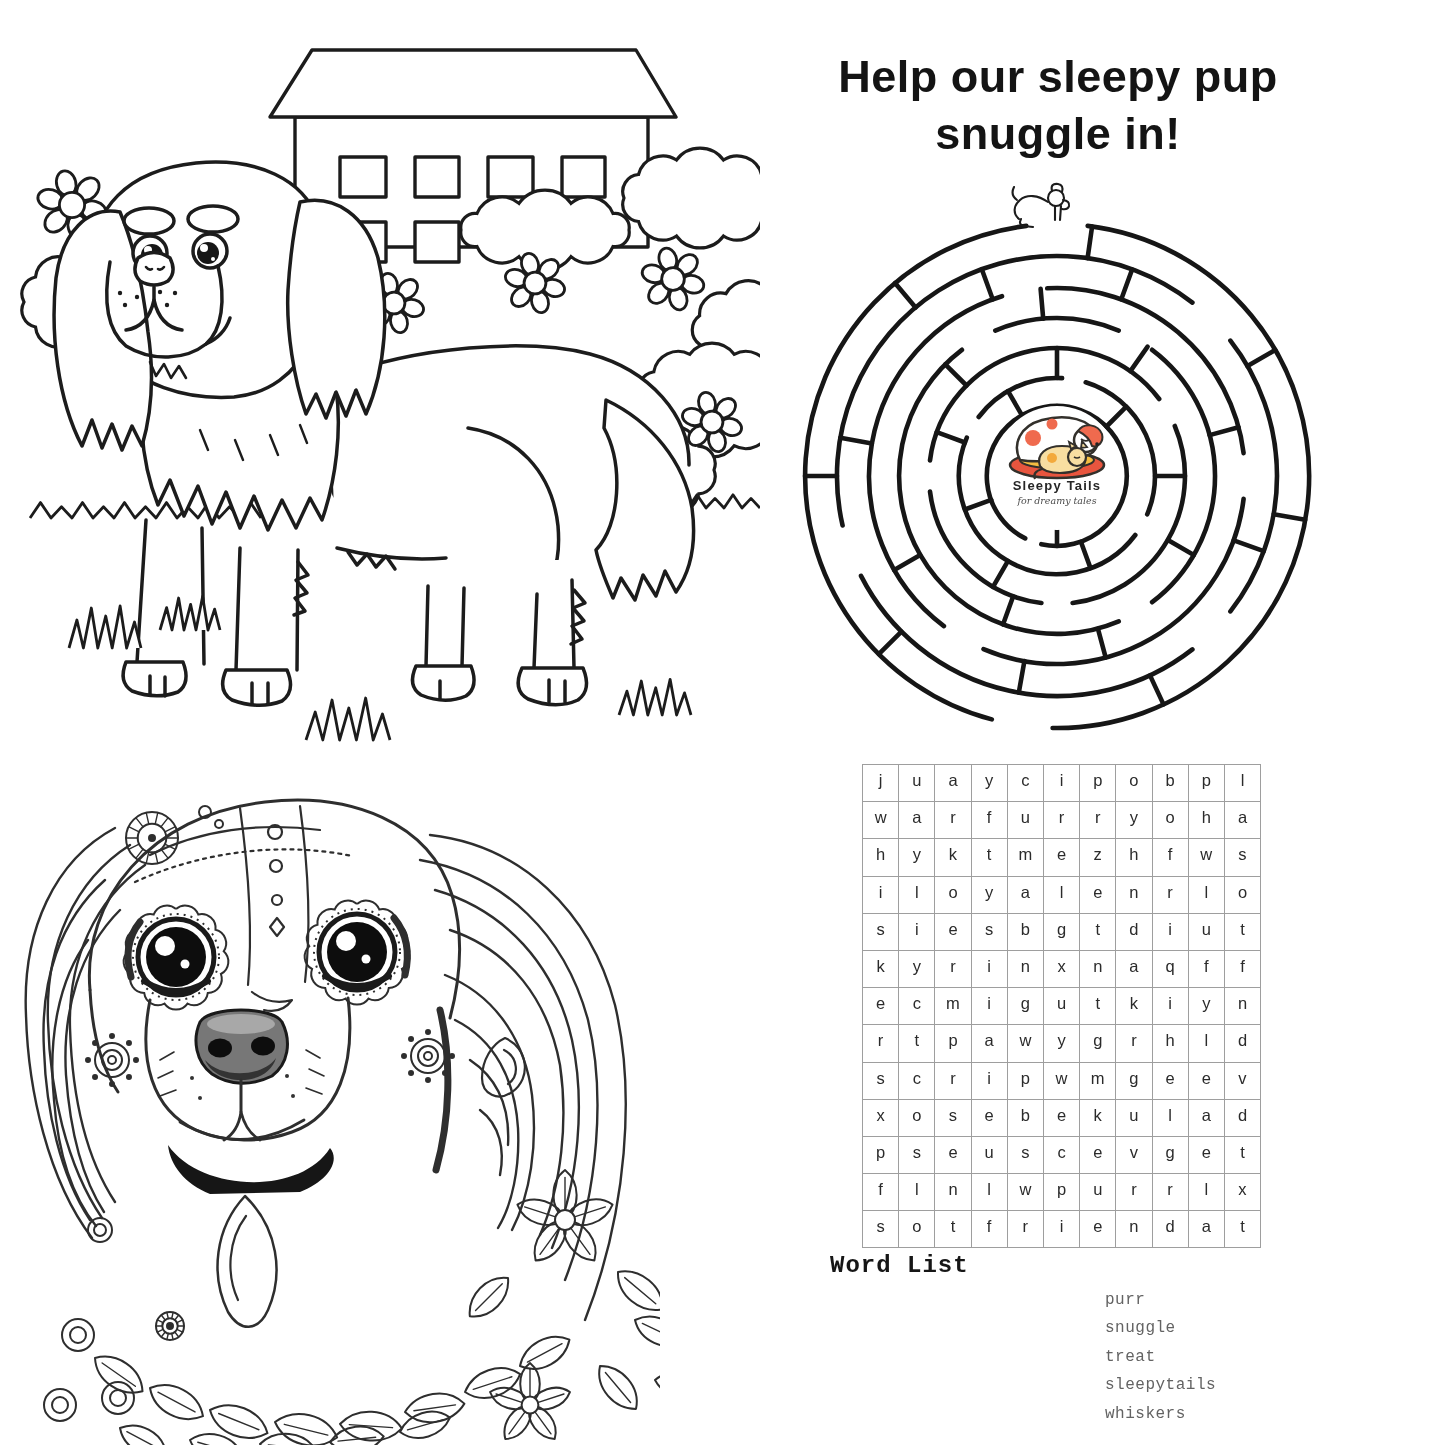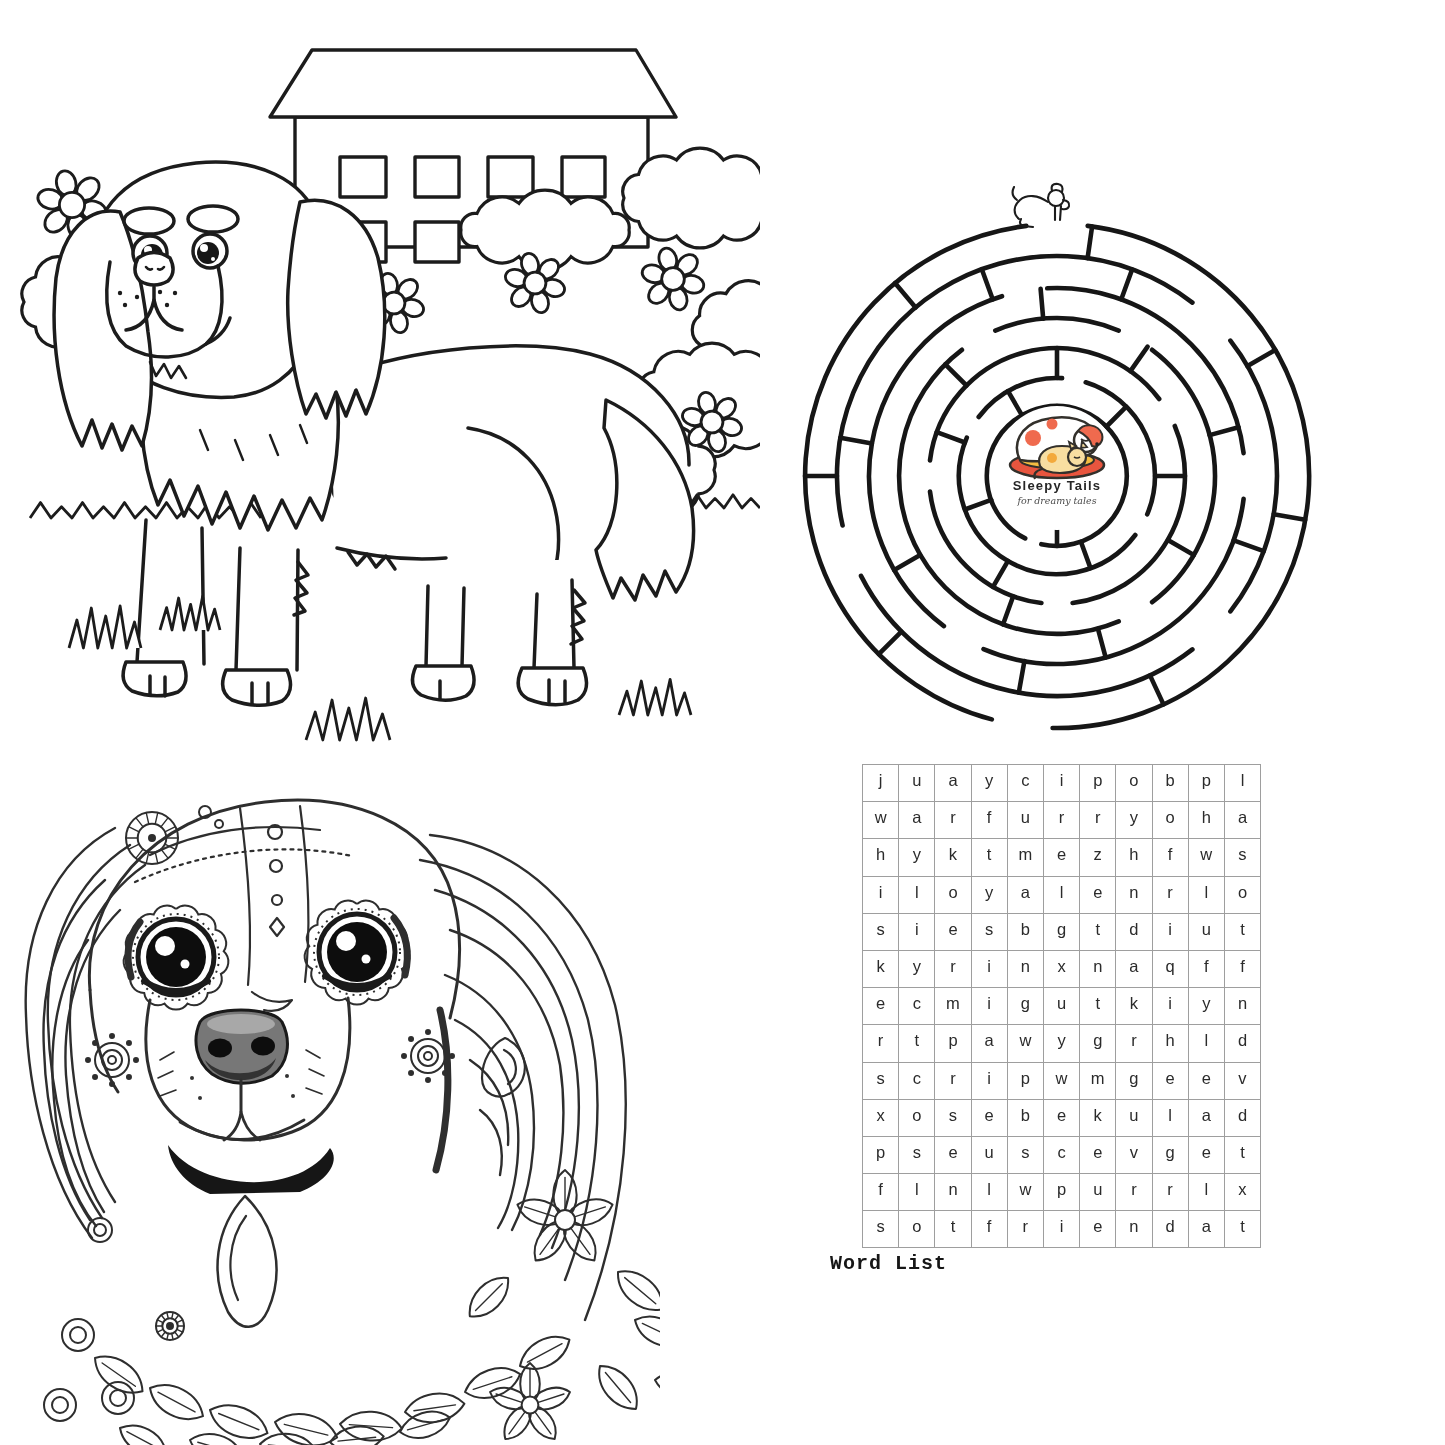--- a/index.html
+++ b/index.html
@@ -15,21 +15,21 @@
   
   .ws-grid{position:absolute;left:862px;top:764px;display:grid;
     grid-template-columns:repeat(11,36.2px);grid-auto-rows:37.2px;
     border-top:1px solid #9e9e9e;border-left:1px solid #9e9e9e;background:#fff;}
   .ws-cell{border-right:1px solid #9e9e9e;border-bottom:1px solid #9e9e9e;
     display:flex;justify-content:center;align-items:flex-start;padding-top:6px;
     font-size:16.5px;color:#2b2b2b;}
 
   
   .wl-heading{position:absolute;left:830px;top:1252px;font-family:"Liberation Mono",monospace;
-    font-weight:700;font-size:20px;color:#161616;letter-spacing:1px;}
+    font-weight:700;font-size:24px;color:#161616;letter-spacing:1px;}
   .wl-col{position:absolute;top:1286px;margin:0;padding:0;list-style:none;
     font-family:"Liberation Mono",monospace;font-size:16px;color:#636363;letter-spacing:0.5px;}
   .wl-col li{height:28.4px;line-height:28.4px;}
   .wl-col1{left:830px;}
   .wl-col2{left:1105px;}
 
   
   .logo-title{font-family:"Liberation Sans",sans-serif;font-weight:800;font-size:13px;
     letter-spacing:1.2px;fill:#262626;}
   .logo-tag{font-family:"DejaVu Serif",serif;font-style:italic;font-size:9.5px;fill:#4a4a4a;}
@@ -178,20 +178,24 @@
       <path d="M150,362 l6,14 l8,-12 l7,14 l8,-12 l7,12" stroke-width="2.6"></path>
     </g>
     <g id="sc-tufts" stroke="#1c1c1c" stroke-width="2.8" fill="#ffffff" stroke-linejoin="round">
         <path d="M69,648 l7.920000000000001,-28 l6.48,28 l7.920000000000001,-40 l6.48,40 l7.920000000000001,-32 l6.48,32 l7.920000000000001,-42 l6.48,42 l7.920000000000001,-26 l6.48,26"></path>
         <path d="M160,630 l6.6000000000000005,-22.4 l5.4,22.4 l6.6000000000000005,-32 l5.4,32 l6.6000000000000005,-25.6 l5.4,25.6 l6.6000000000000005,-33.6 l5.4,33.6 l6.6000000000000005,-20.8 l5.4,20.8"></path>
         <path d="M306,740 l9.240000000000002,-28 l7.5600000000000005,28 l9.240000000000002,-40 l7.5600000000000005,40 l9.240000000000002,-32 l7.5600000000000005,32 l9.240000000000002,-42 l7.5600000000000005,42 l9.240000000000002,-26 l7.5600000000000005,26"></path>
         <path d="M619,715 l7.920000000000001,-23.799999999999997 l6.48,23.799999999999997 l7.920000000000001,-34 l6.48,34 l7.920000000000001,-27.200000000000003 l6.48,27.200000000000003 l7.920000000000001,-35.7 l6.48,35.7 l7.920000000000001,-22.1 l6.48,22.1"></path>
       </g>
   </svg>
 
+  <div class="maze-title">
+    <div>Help our sleepy pup</div>
+    <div>snuggle in!</div>
+  </div>
 
   <svg class="abs" style="left:790px;top:168px" width="535" height="582" viewBox="0 0 535 582">
     <g id="maze-walls" stroke="#161616" stroke-width="4.6" stroke-linecap="round" fill="none">
         <path d="M235.2,370.4 A70,70 0 1 1 251.3,376.2"></path>
         <path d="M295.7,214.3 A98,98 0 0 1 357.2,346.3"></path>
         <path d="M345.3,367.0 A98,98 0 0 1 176.8,269.7"></path>
         <path d="M188.7,249.0 A98,98 0 0 1 272.1,210.1"></path>
         <path d="M384.8,258.0 A128,128 0 0 1 282.6,435.0"></path>
         <path d="M251.4,435.0 A128,128 0 0 1 140.0,323.6"></path>
         <path d="M140.0,292.4 A128,128 0 0 1 369.2,231.0"></path>
@@ -674,14 +678,21 @@
       <div class="ws-cell">r</div>
       <div class="ws-cell">i</div>
       <div class="ws-cell">e</div>
       <div class="ws-cell">n</div>
       <div class="ws-cell">d</div>
       <div class="ws-cell">a</div>
       <div class="ws-cell">t</div>
     </div>
 
   <div class="wl-heading">Word List</div>
+  <ul class="wl-col wl-col2" id="wl-col2">
+      <li>purr</li>
+      <li>snuggle</li>
+      <li>treat</li>
+      <li>sleepytails</li>
+      <li>whiskers</li>
+    </ul>
 
 </div>
 
 </body></html>

